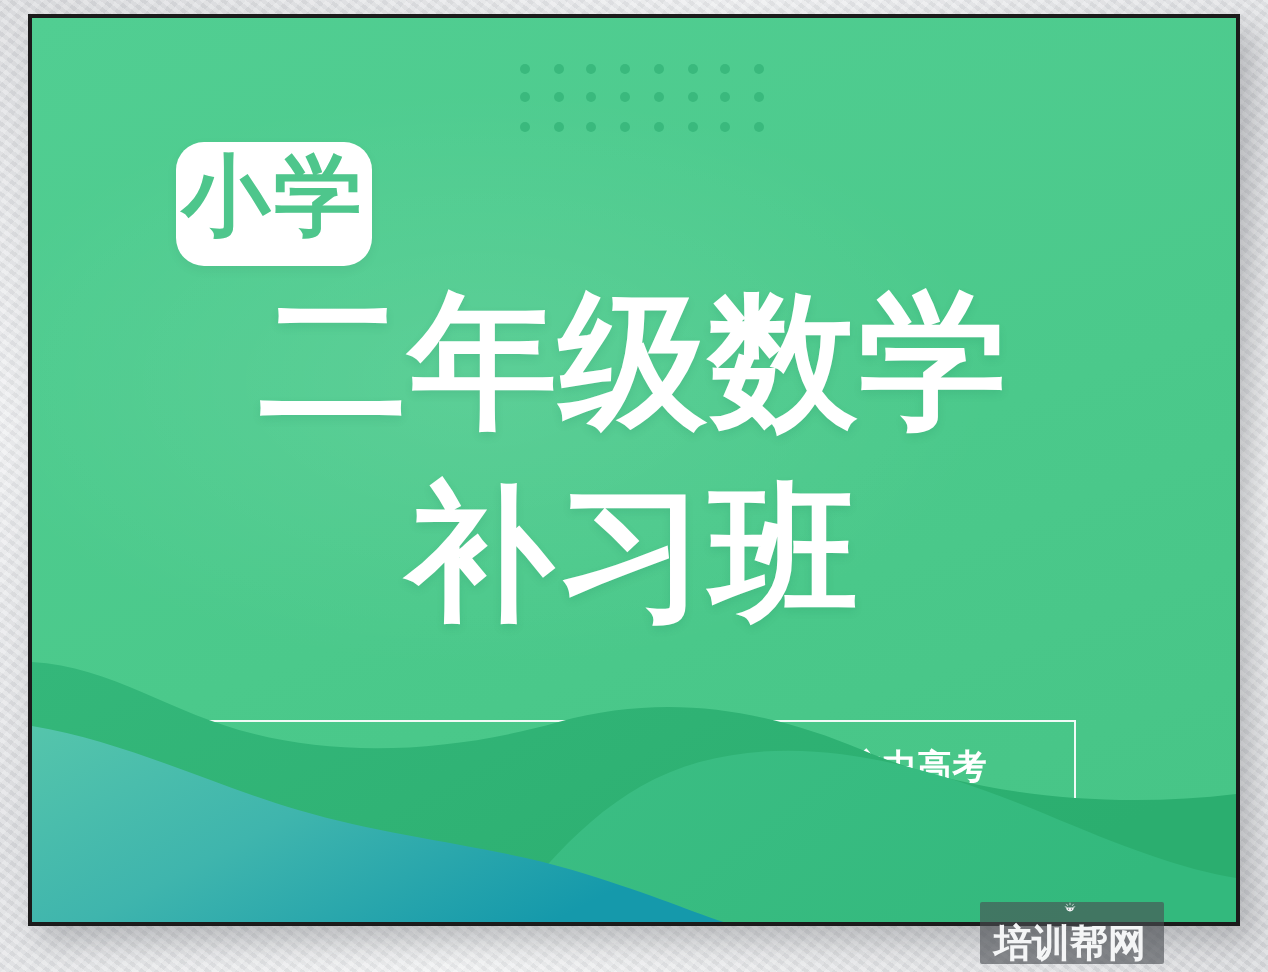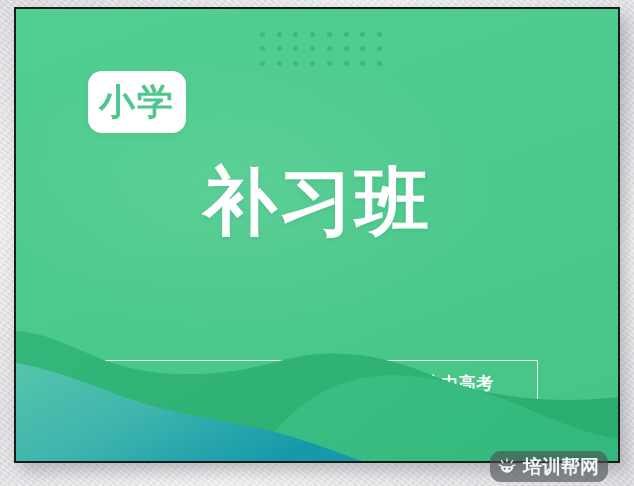--- a/index.html
+++ b/index.html
@@ -92,25 +92,26 @@
     width: 98px;
     height: 62px;
     background: #ffffff;
     border-radius: 14px;
     display: flex;
     align-items: center;
     justify-content: center;
     box-shadow: 0 2px 6px rgba(0,0,0,0.05);
   }
   .level-badge span {
-    font-size: 36px;
+    font-size: 44px;
     font-weight: 700;
     color: #4ec68c;
     letter-spacing: 2px;
     line-height: 1;
+    font-family: Liberation Mono, monospace;
   }
 
   
   .headline {
     position: absolute;
     left: 0;
     right: 0;
     top: 134px;
     text-align: center;
     color: #ffffff;
@@ -177,24 +178,25 @@
   .waves svg { display: block; width: 100%; height: 100%; }
 
   
   .watermark {
     position: absolute;
     left: 490px;
     top: 451px;
     height: 31px;
     padding: 0 9px 0 7px;
     background: rgba(74,78,82,0.62);
-    border-radius: 11px;
+    border-radius: 1px;
     display: flex;
     align-items: center;
     gap: 6px;
+    flex-direction: column;
   }
   .watermark .wm-icon { width: 20px; height: 20px; display: block; }
   .watermark .wm-text {
     font-size: 19px;
     font-weight: 700;
     color: #f4f5f6;
     letter-spacing: 0px;
     line-height: 1;
     white-space: nowrap;
   }
@@ -232,20 +234,21 @@
         <i></i>
         <i></i>
         <i></i>
     </div>
 
     <div class="level-badge">
       <span>小学</span>
     </div>
 
     <div class="headline">
+      <span class="line1">二年级数学</span>
       <span class="line2">补习班</span>
     </div>
 
     <div class="features">
       <div class="feature">
         <svg class="check-icon" viewBox="0 0 24 24">
           <circle cx="12" cy="12" r="11" fill="#ffffff"></circle>
           <path d="M6.6 12.4 L10.3 16.1 L17.6 8.3" fill="none" stroke="#4ecb8f" stroke-width="2.3" stroke-linecap="round" stroke-linejoin="round"></path>
         </svg>
         <span class="ftext">本地优质师资匹配</span>

